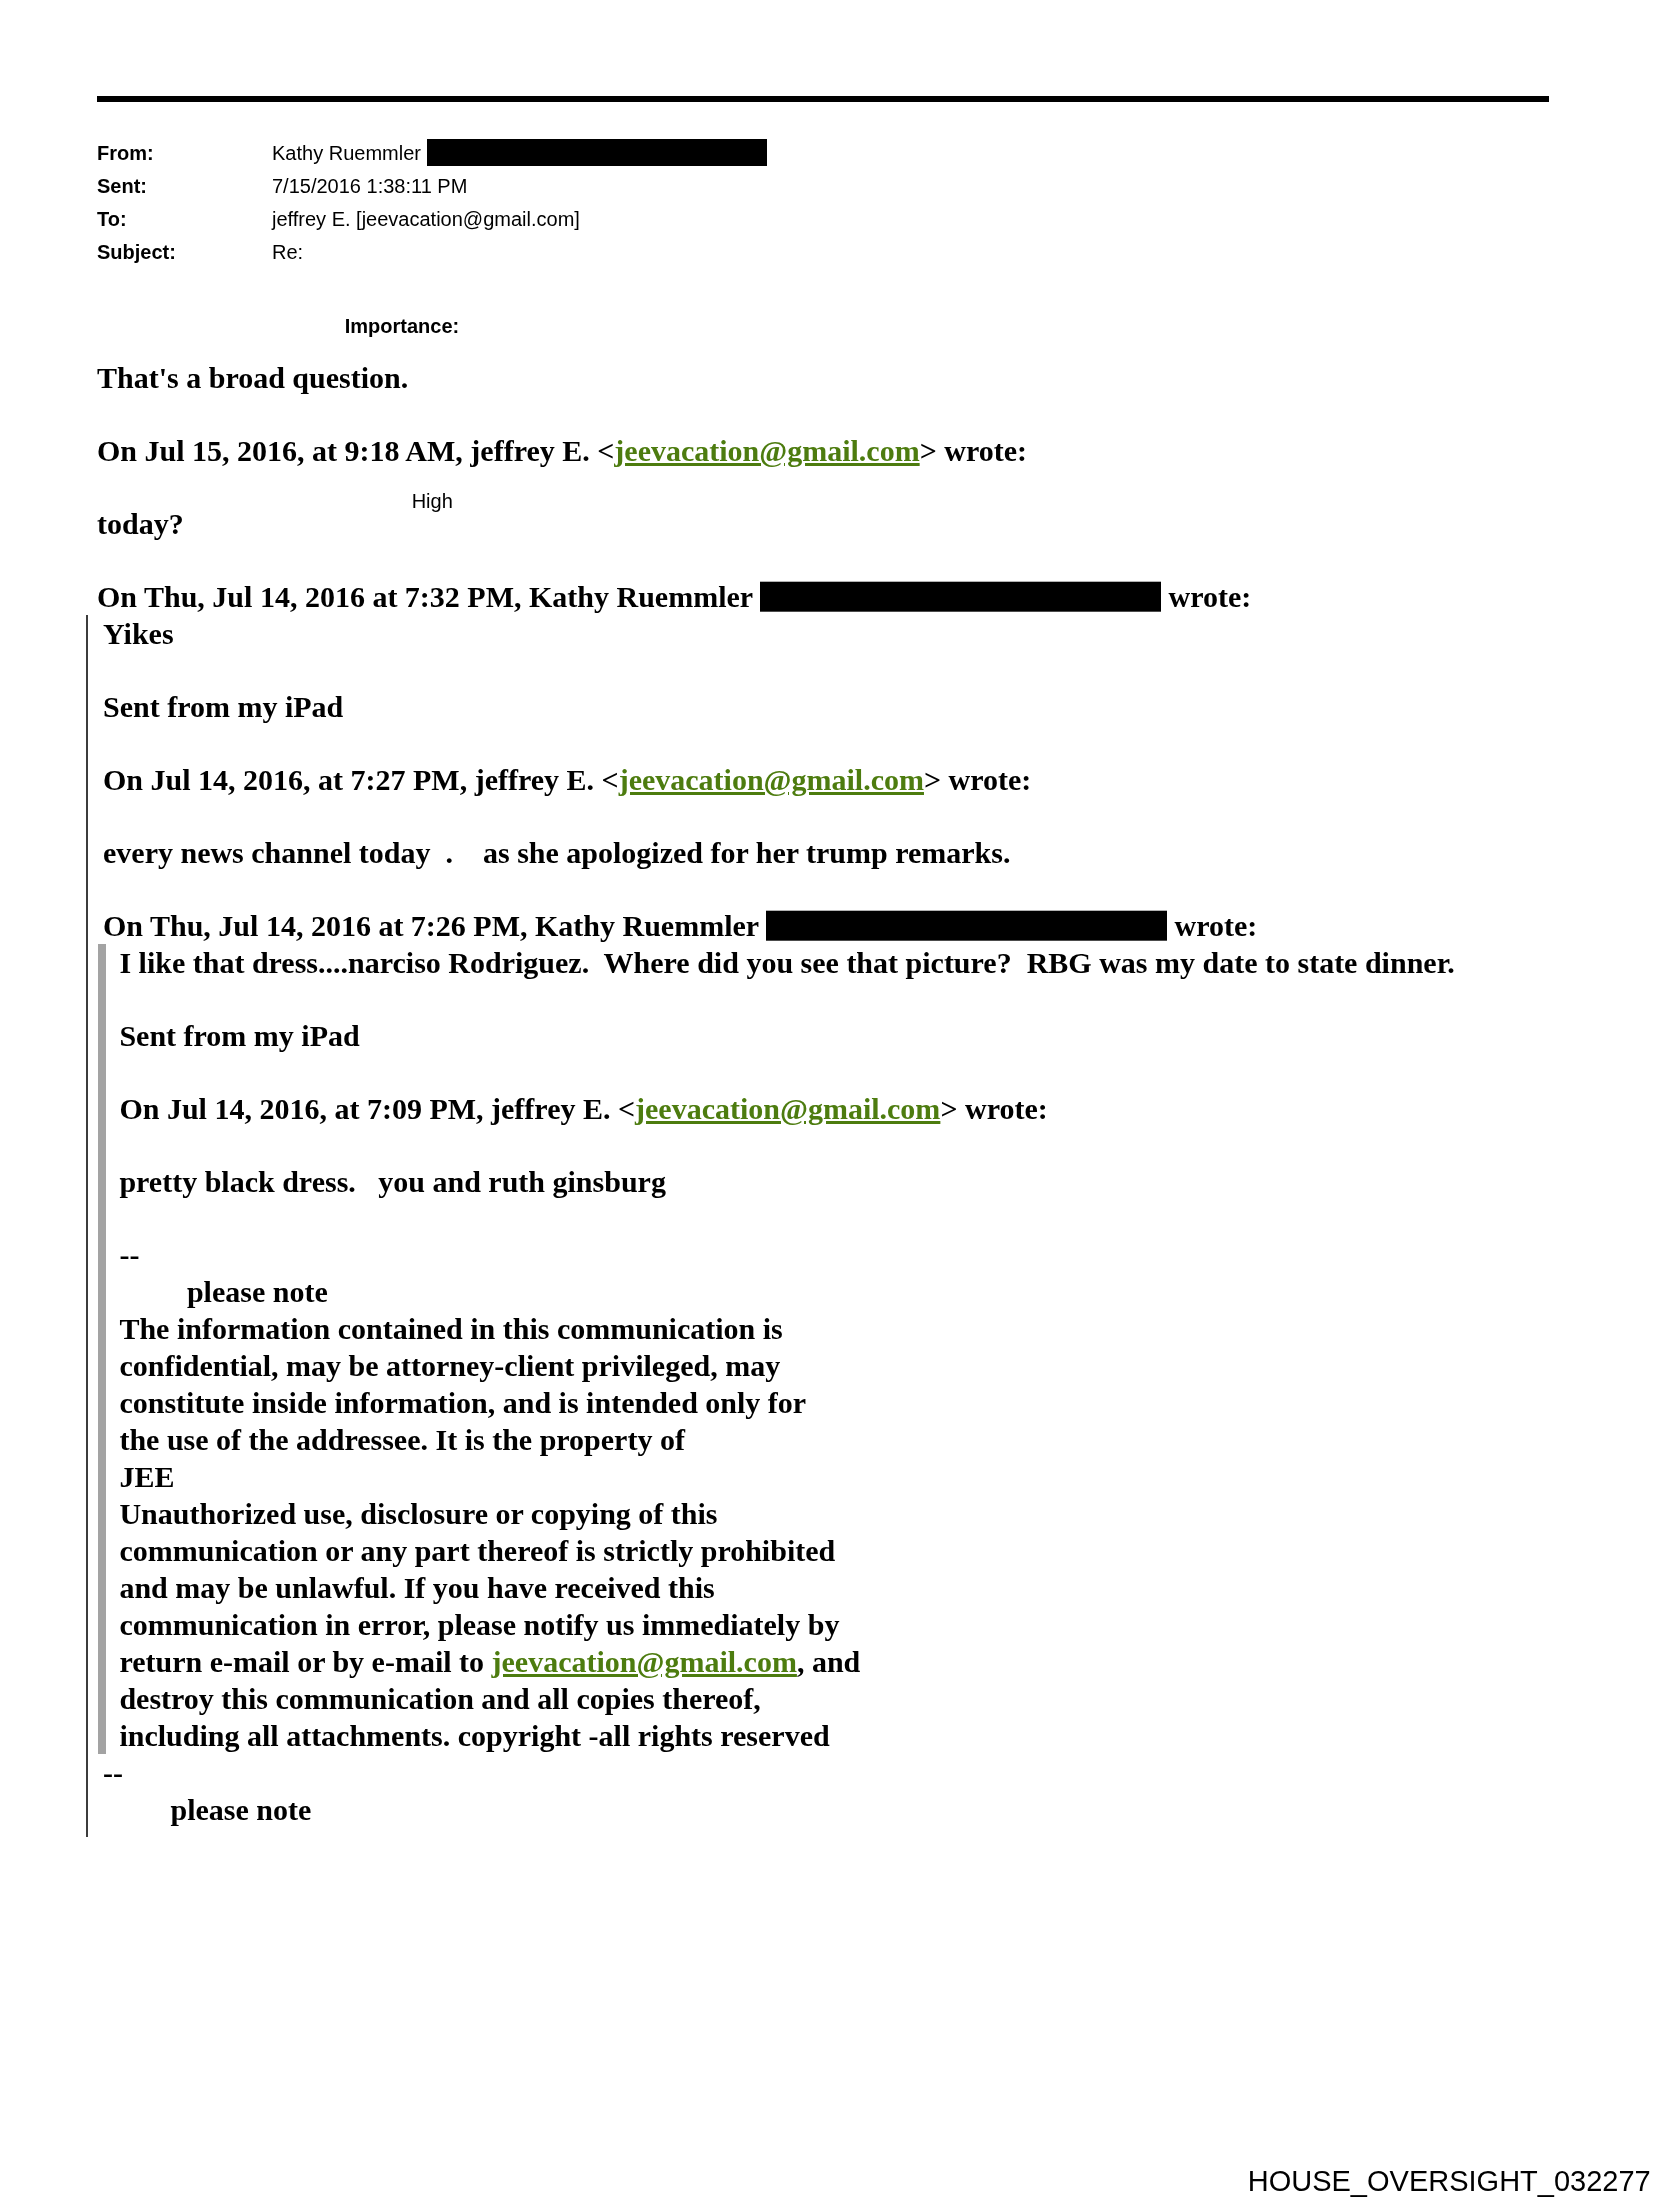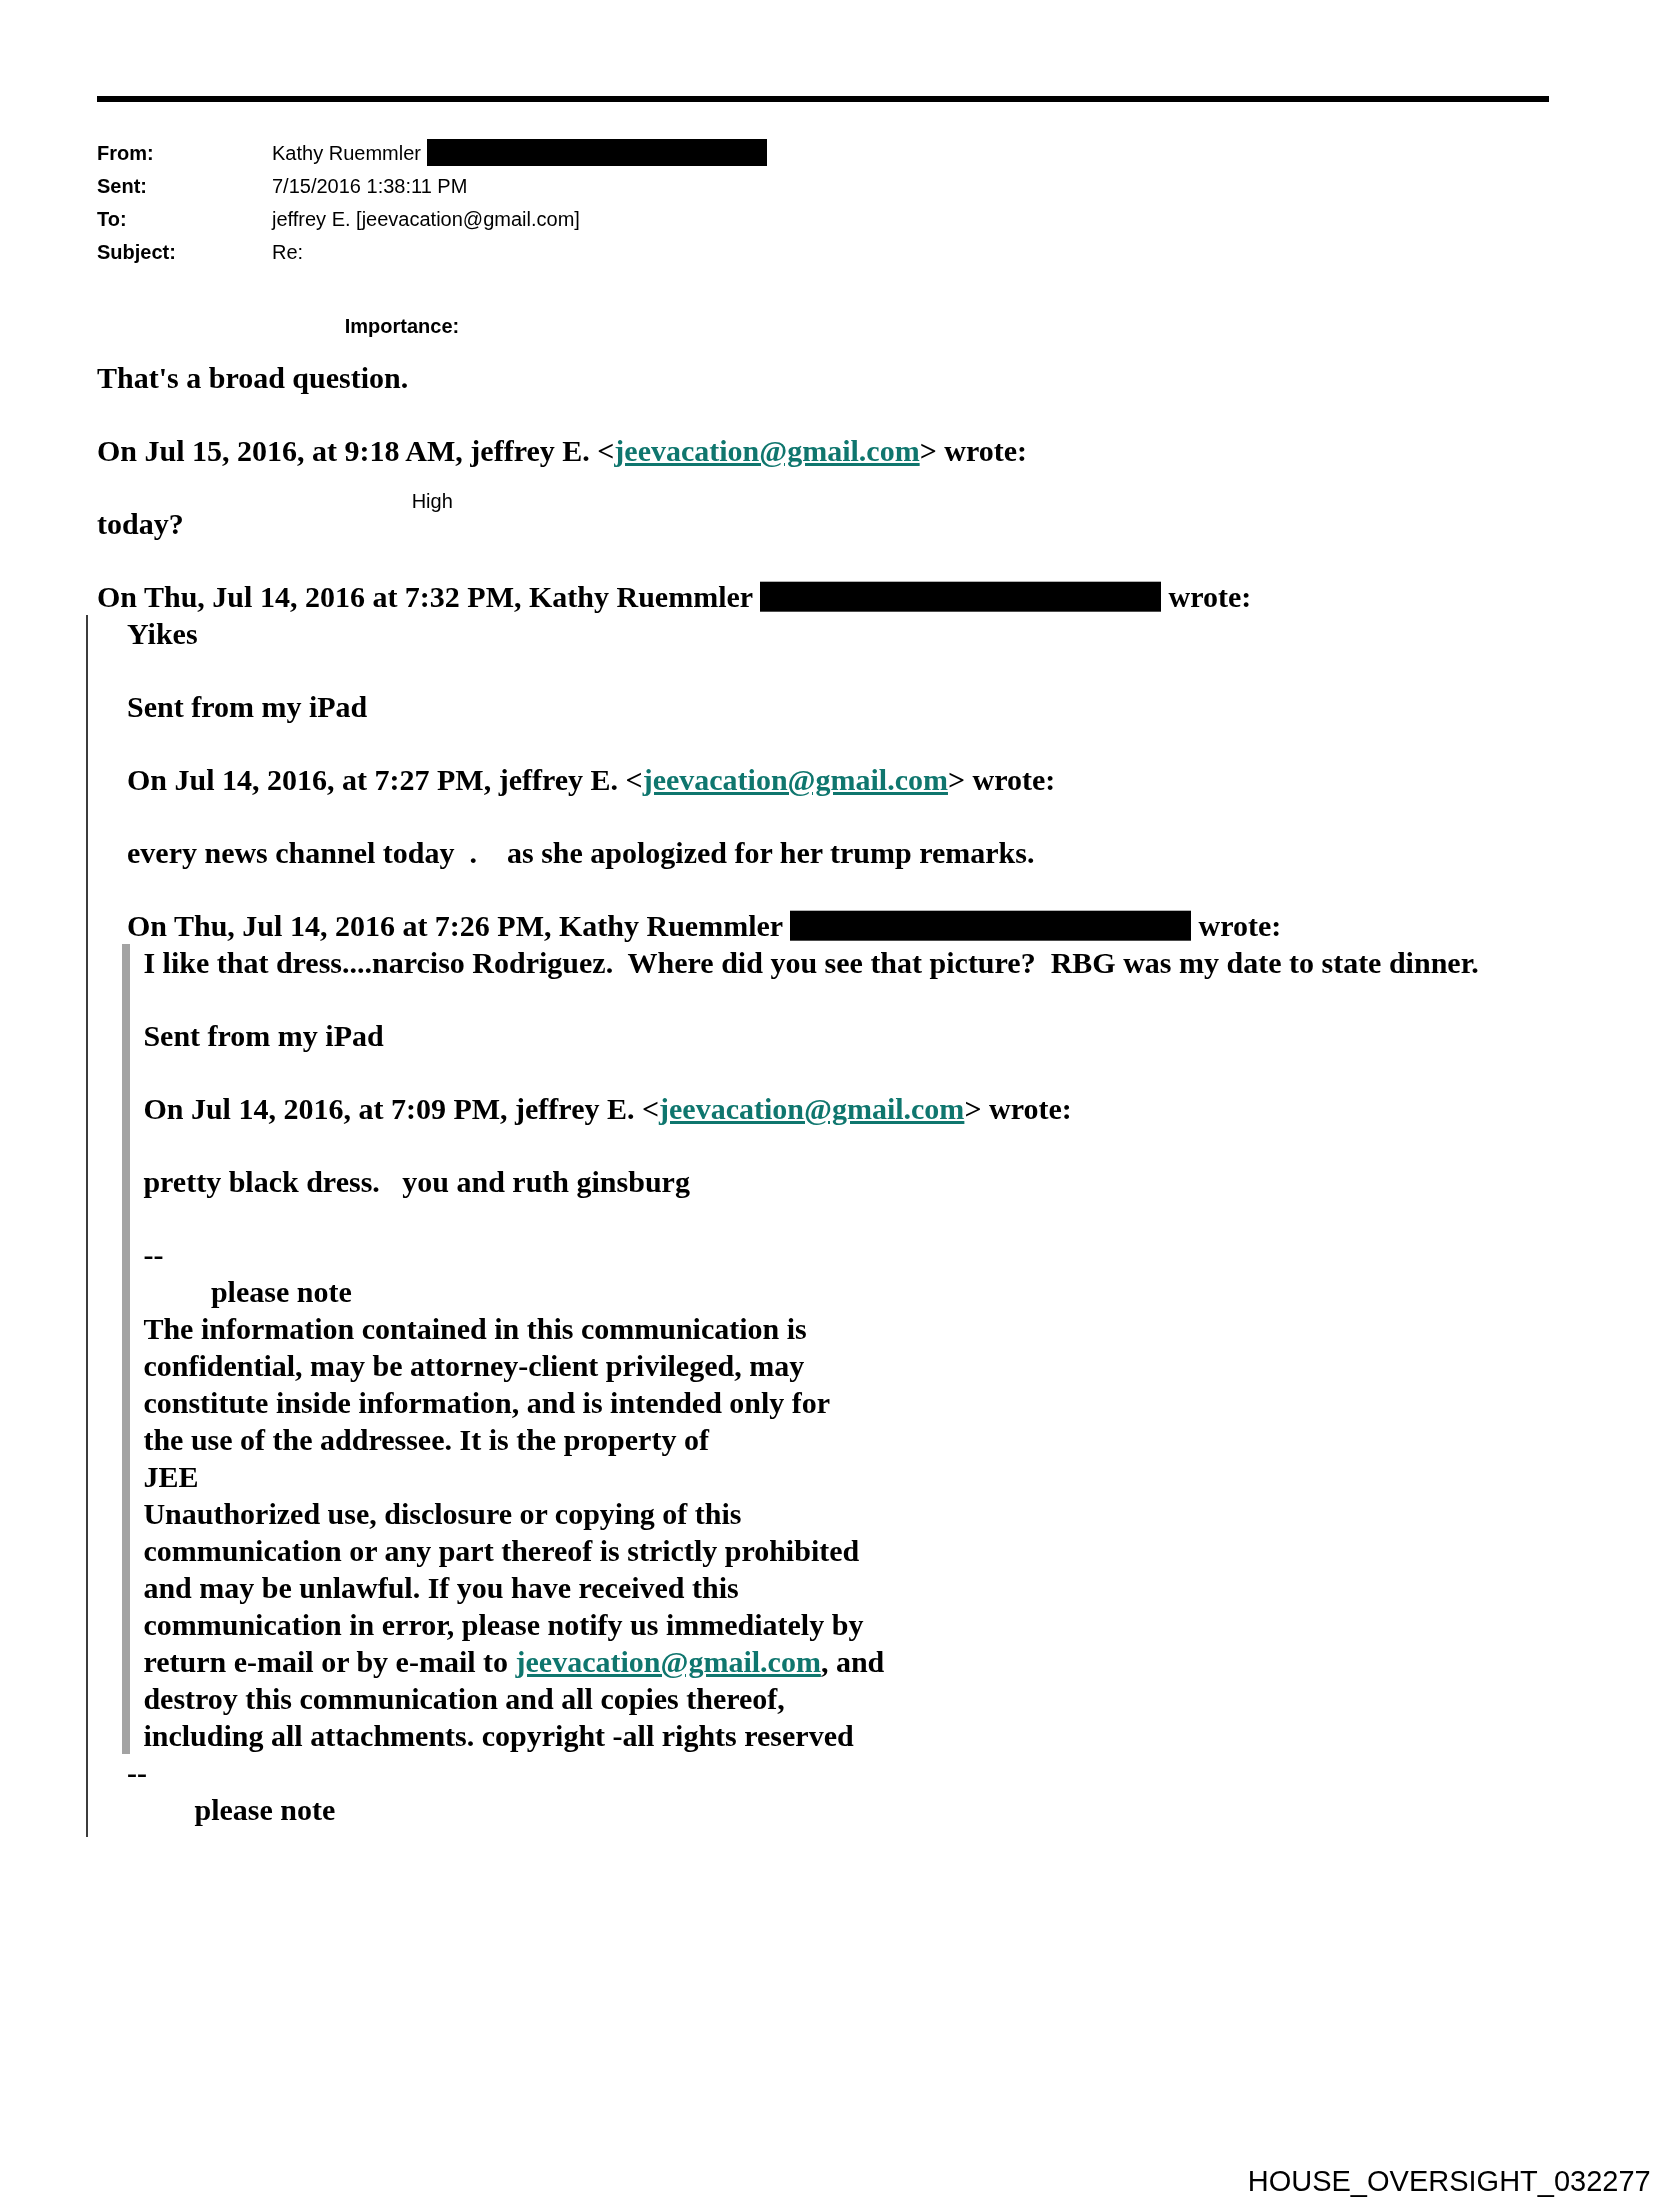--- a/index.html
+++ b/index.html
@@ -30,24 +30,24 @@
     display:inline-block; background:#000000; vertical-align:middle;
   }
   .red-header { width:340px; height:27.5px; margin-left:6.5px; transform:translateY(-2px); }
   .red-line   { width:401px; height:30px; transform:translateY(-3.3px); }
   .email-body {
     position:absolute; left:97px; top:359px; right:65px;
     font-size:30px; line-height:37px;font-weight:bold;
   }
   .email-body p { white-space:pre-wrap; margin:0 0 36px 0; }
   .email-body p.tight { margin-bottom:0; }
-  a.link { color:#0f766e; text-decoration:underline; cursor:pointer; }
+  a.link { color:#4d7c0f; text-decoration:underline; cursor:pointer; }
   .q1 {
     border-left:2px solid #3c3c3c;
-    margin-left:-11px; padding-left:39px;
+    margin-left:-11px; padding-left:15px;
     padding-bottom:9.2px;
   }
   .q2 {
     border-left:8px solid #a3a3a3;
     margin-left:-4.6px; padding-left:13px;
   }
   .sig { margin-top:36px; }
   .disclaimer div { white-space:pre-wrap; }
   .tail-dashes { margin-top:122px; }
   .footer {

